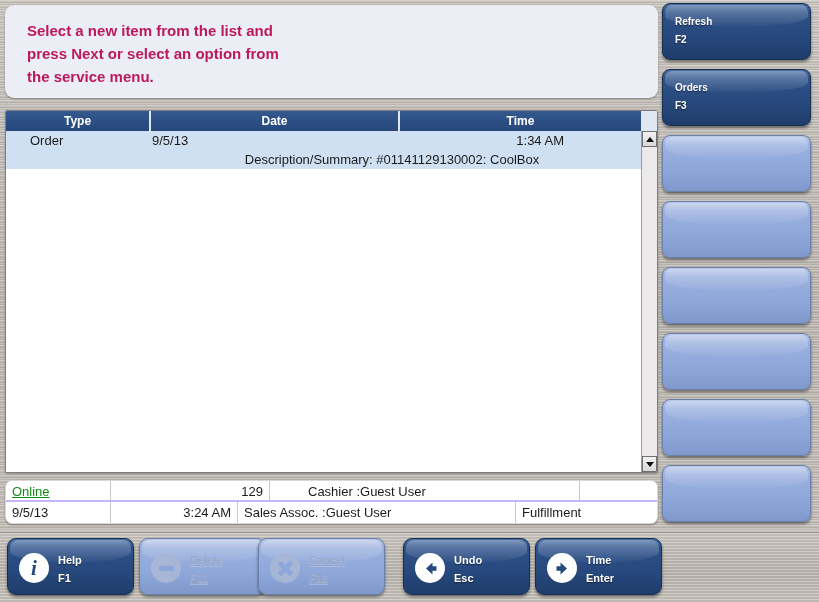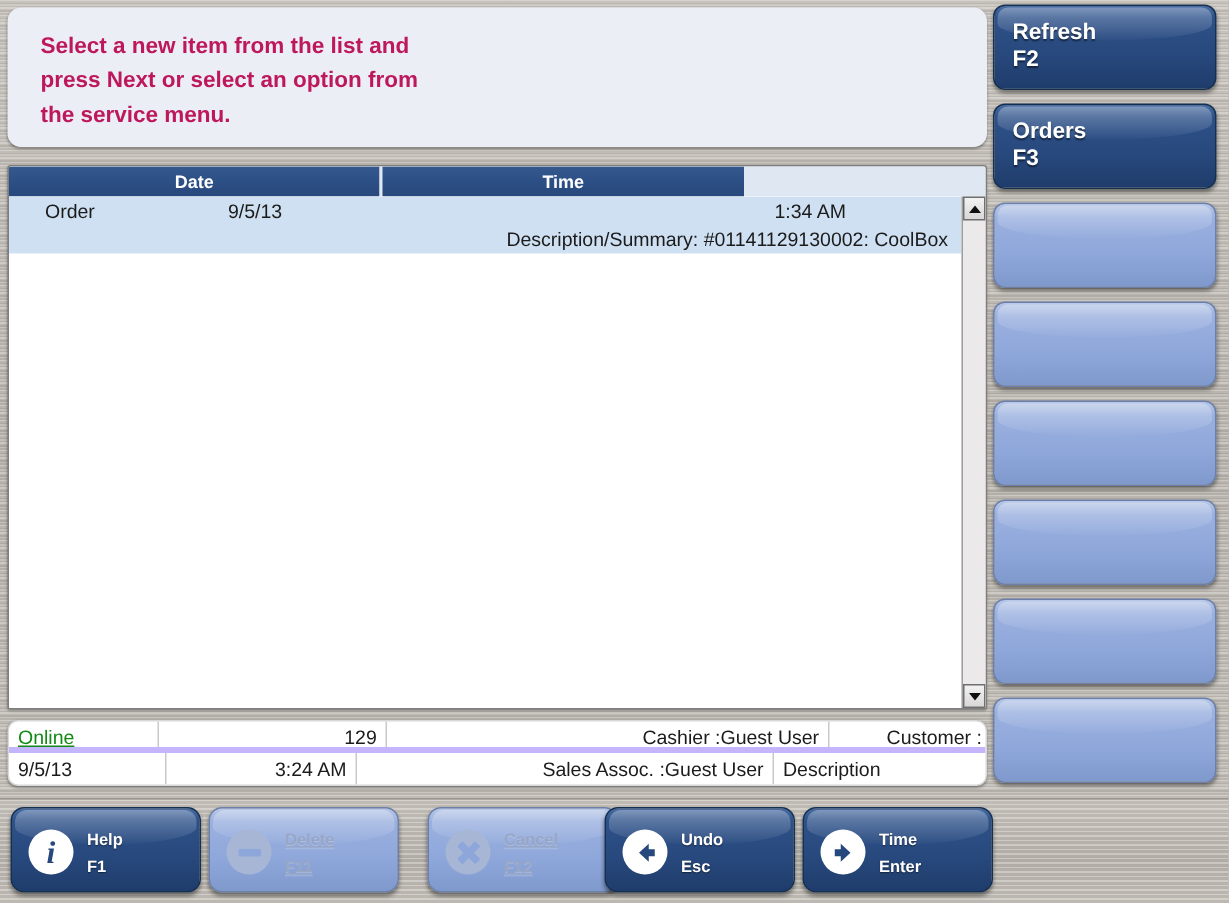--- a/index.html
+++ b/index.html
@@ -137,21 +137,21 @@
     position: absolute;
     font-size: 13px;
     color: #1b1b1b;
     line-height: 19px;
     white-space: nowrap;
     overflow: hidden;
   }
   .c-type { left: 24px;  width: 137px; text-align: left; }
   .c-date { left: 146px; width: 243px; text-align: left; }
   .c-time { left: 408px; width: 150px; text-align: right; }
-  .c-desc { left: 146px; width: 480px; text-align: right; }
+  .c-desc { left: 146px; width: 480px; text-align: center; }
 
   
   .vscroll {
     position: absolute;
     right: 0px;
     top: 20px;
     width: 16px;
     height: 341px;
     background: #eceaea;
     border-left: 1px solid #9d9d9d;
@@ -199,33 +199,33 @@
     box-shadow: 0 1px 2px rgba(0,0,0,0.35);
     overflow: hidden;
     box-sizing: border-box;
     border: 1px solid #d8d8d8;
   }
   .st-row {
     display: flex;
     height: 21px;
     box-sizing: border-box;
   }
-  .st-row.top { border-bottom: 4px solid #c4b5fd; gap: 32px; }
+  .st-row.top { border-bottom: 2px solid #c4b5fd; gap: 32px; }
   .st-cell {
     font-size: 13px;
     color: #1b1b1b;
     line-height: 21px;
     box-sizing: border-box;
     padding: 0 6px;
     overflow: hidden;
     white-space: nowrap;
   }
   .sc-a { width: 105px; text-align: left; border-right: 1px solid #c9c9c9; }
   .sc-b { width: 127px; text-align: right; border-right: 1px solid #c9c9c9; }
-  .sc-c { width: 278px; text-align: right; border-right: 1px solid #c9c9c9; }
+  .sc-c { width: 278px; text-align: left; border-right: 1px solid #c9c9c9; }
   .sc-d { flex: 1 1 auto; text-align: left; }
   .online-link {
     color: #138a16;
     text-decoration: underline;
     cursor: pointer;
   }
 
   
   .side-col {
     position: absolute;
@@ -257,21 +257,21 @@
     left: 2px; top: 1px; right: 2px;
     height: 40%;
     border-radius: 7px 7px 50% 50%;
     background: linear-gradient(180deg, rgba(255,255,255,0.30), rgba(255,255,255,0.02));
     pointer-events: none;
   }
   .side-btn .lbl {
     position: absolute;
     left: 12px;
     top: 9px;
-    font-size: 15px;
+    font-size: 10px;
     font-weight: bold;
     color: #ffffff;
     line-height: 18px;
     white-space: pre-line;
     text-shadow: 0 1px 1px rgba(0,0,0,0.5);
   }
 
   
   .action-bar {
     position: absolute;
@@ -382,20 +382,21 @@
 
     <div class="msg-panel">
       <div class="msg-text">Select a new item from the list and
 press Next or select an option from
 the service menu.</div>
     </div>
 
     <div class="list-panel">
 
       <div class="table-head">
+        <div class="th th-type">Type</div>
         <div class="th th-date">Date</div>
         <div class="th th-time">Time</div>
         <div class="th th-pad"></div>
       </div>
 
       <div class="rows-area">
         <div class="row">
           <div class="line1">
             <div class="cell c-type">Order</div>
             <div class="cell c-date">9/5/13</div>
@@ -417,27 +418,26 @@
         </div>
       </div>
 
     </div>
 
     <div class="status-panel">
       <div class="st-row top">
         <div class="st-cell sc-a"><span class="online-link">Online</span></div>
         <div class="st-cell sc-b">129</div>
         <div class="st-cell sc-c">Cashier :Guest User</div>
-        <div class="st-cell sc-d">Customer :</div>
       </div>
       <div class="st-row">
         <div class="st-cell sc-a">9/5/13</div>
         <div class="st-cell sc-b">3:24 AM</div>
         <div class="st-cell sc-c">Sales Assoc. :Guest User</div>
-        <div class="st-cell sc-d">Description</div>
+        <div class="st-cell sc-d">Fulfillment</div>
       </div>
     </div>
 
   </div>
 
   <div class="side-col">
     <div class="side-btn enabled">
       <span class="gloss"></span>
       <span class="lbl">Refresh
 F2</span>
@@ -486,21 +486,21 @@
 
     <div class="act-btn disabled" style="left:139px;">
       <span class="gloss"></span>
       <span class="act-icon off">
         <span class="minus-glyph"></span>
       </span>
       <span class="lbl">Delete
 F11</span>
     </div>
 
-    <div class="act-btn disabled" style="left:285px;">
+    <div class="act-btn disabled" style="left:258px;">
       <span class="gloss"></span>
       <span class="act-icon off">
         <span class="x-glyph"></span>
       </span>
       <span class="lbl">Cancel
 F12</span>
     </div>
 
     <div class="act-btn enabled" style="left:403px;">
       <span class="gloss"></span>

